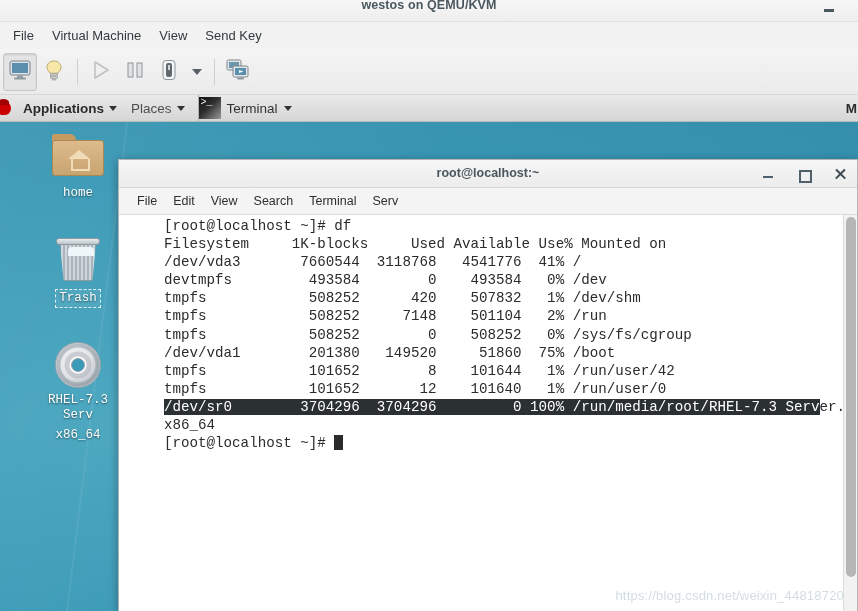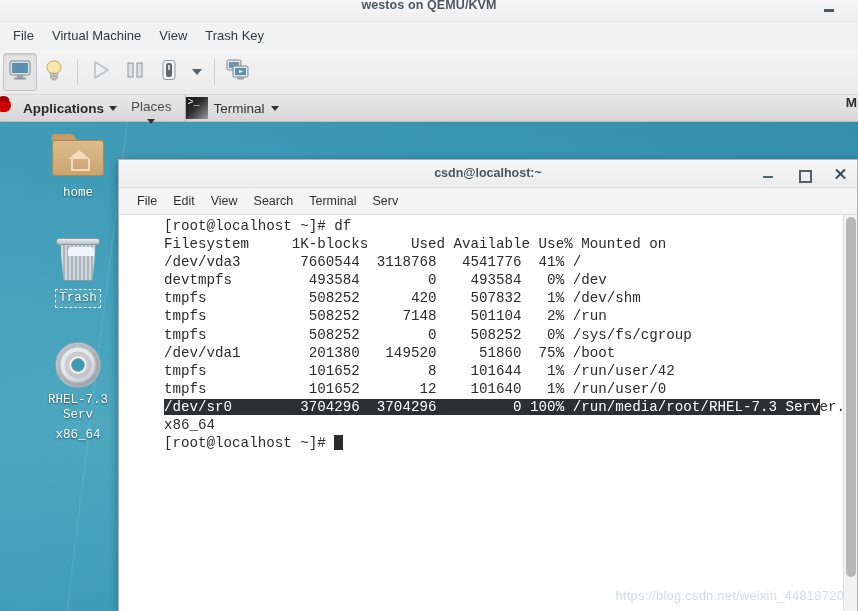--- a/index.html
+++ b/index.html
@@ -123,20 +123,21 @@
   }
 
   
   .gpanel {
     position: absolute;
     left: 0; top: 0;
     width: 858px; height: 27px;
     background: linear-gradient(#e9e9e9, #d6d6d6);
     border-bottom: 1px solid #b9b9b9;
     display: flex;
+    align-items: center;
     z-index: 5;
   }
   .gp-logo {
     width: 20px; height: 20px;
     margin-left: -4px;
     position: relative;
   }
   .gp-logo::before {
     content: "";
     position: absolute;
@@ -157,21 +158,21 @@
     font-size: 13.5px;
     font-weight: bold;
     color: #2b2b2b;
     padding: 4px 7px;
     display: flex;
     align-items: center;
     gap: 5px;
     cursor: pointer;
     white-space: nowrap;
   }
-  .gp-item.dim { font-weight: normal; color: #4e4e4e; flex-direction: column; }
+  .gp-item.dim { font-weight: normal; color: #4e4e4e; }
   .gp-caret {
     width: 0; height: 0;
     border-left: 4px solid transparent;
     border-right: 4px solid transparent;
     border-top: 5px solid #333;
   }
   .gp-task {
     display: flex;
     align-items: center;
     gap: 6px;
@@ -480,21 +481,21 @@
 
   <div class="vm-titlebar">
     <div class="vm-title">westos on QEMU/KVM</div>
     <div class="vm-min"></div>
   </div>
 
   <div class="vm-menubar">
     <div class="vm-menu-item">File</div>
     <div class="vm-menu-item">Virtual Machine</div>
     <div class="vm-menu-item">View</div>
-    <div class="vm-menu-item">Trash Key</div>
+    <div class="vm-menu-item">Send Key</div>
   </div>
 
   <div class="vm-toolbar">
 
     <div class="tb-btn pressed">
       <span>
         <svg width="22" height="20" viewBox="0 0 22 20">
           <rect x="1" y="1" width="20" height="14" rx="2" fill="#dfe3e6" stroke="#7d868c"></rect>
           <rect x="3" y="3" width="16" height="10" fill="#5b8fae"></rect>
           <rect x="8" y="15" width="6" height="3" fill="#9aa3a8"></rect>
@@ -614,21 +615,21 @@
         <div class="glyph">
           <div class="cd"></div>
         </div>
         <span class="lbl">RHEL-7.3 Serv</span><br>
         <span class="lbl">x86_64</span>
       </div>
 
       <div class="term">
 
         <div class="term-title">
-          <div class="term-title-text">csdn@localhost:~</div>
+          <div class="term-title-text">root@localhost:~</div>
           <div class="tw-btns">
             <div class="tw-btn tw-min"></div>
             <div class="tw-btn tw-max"></div>
             <div class="tw-btn tw-close"></div>
           </div>
         </div>
 
         <div class="term-menubar">
           <div class="term-menu-item">File</div>
           <div class="term-menu-item">Edit</div>

